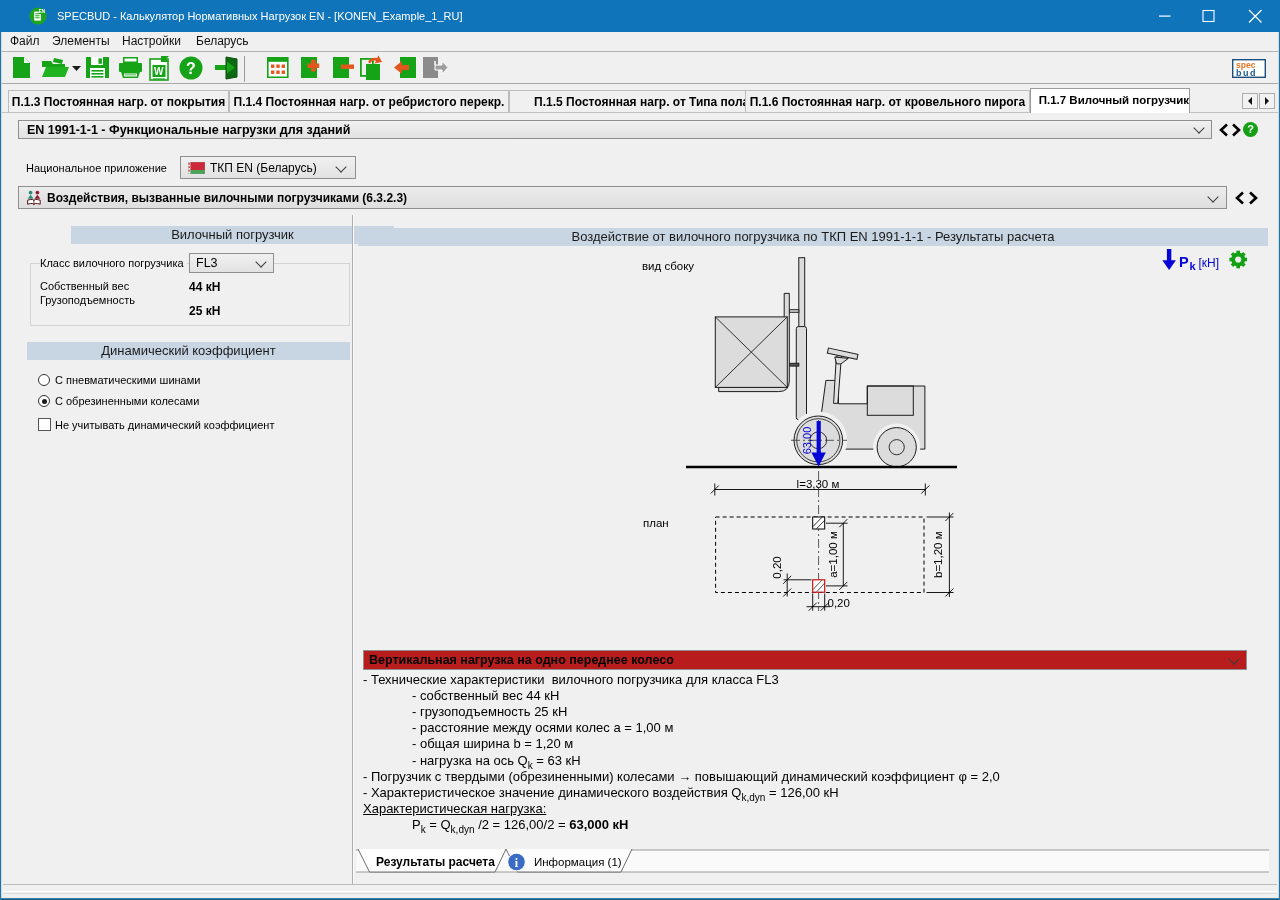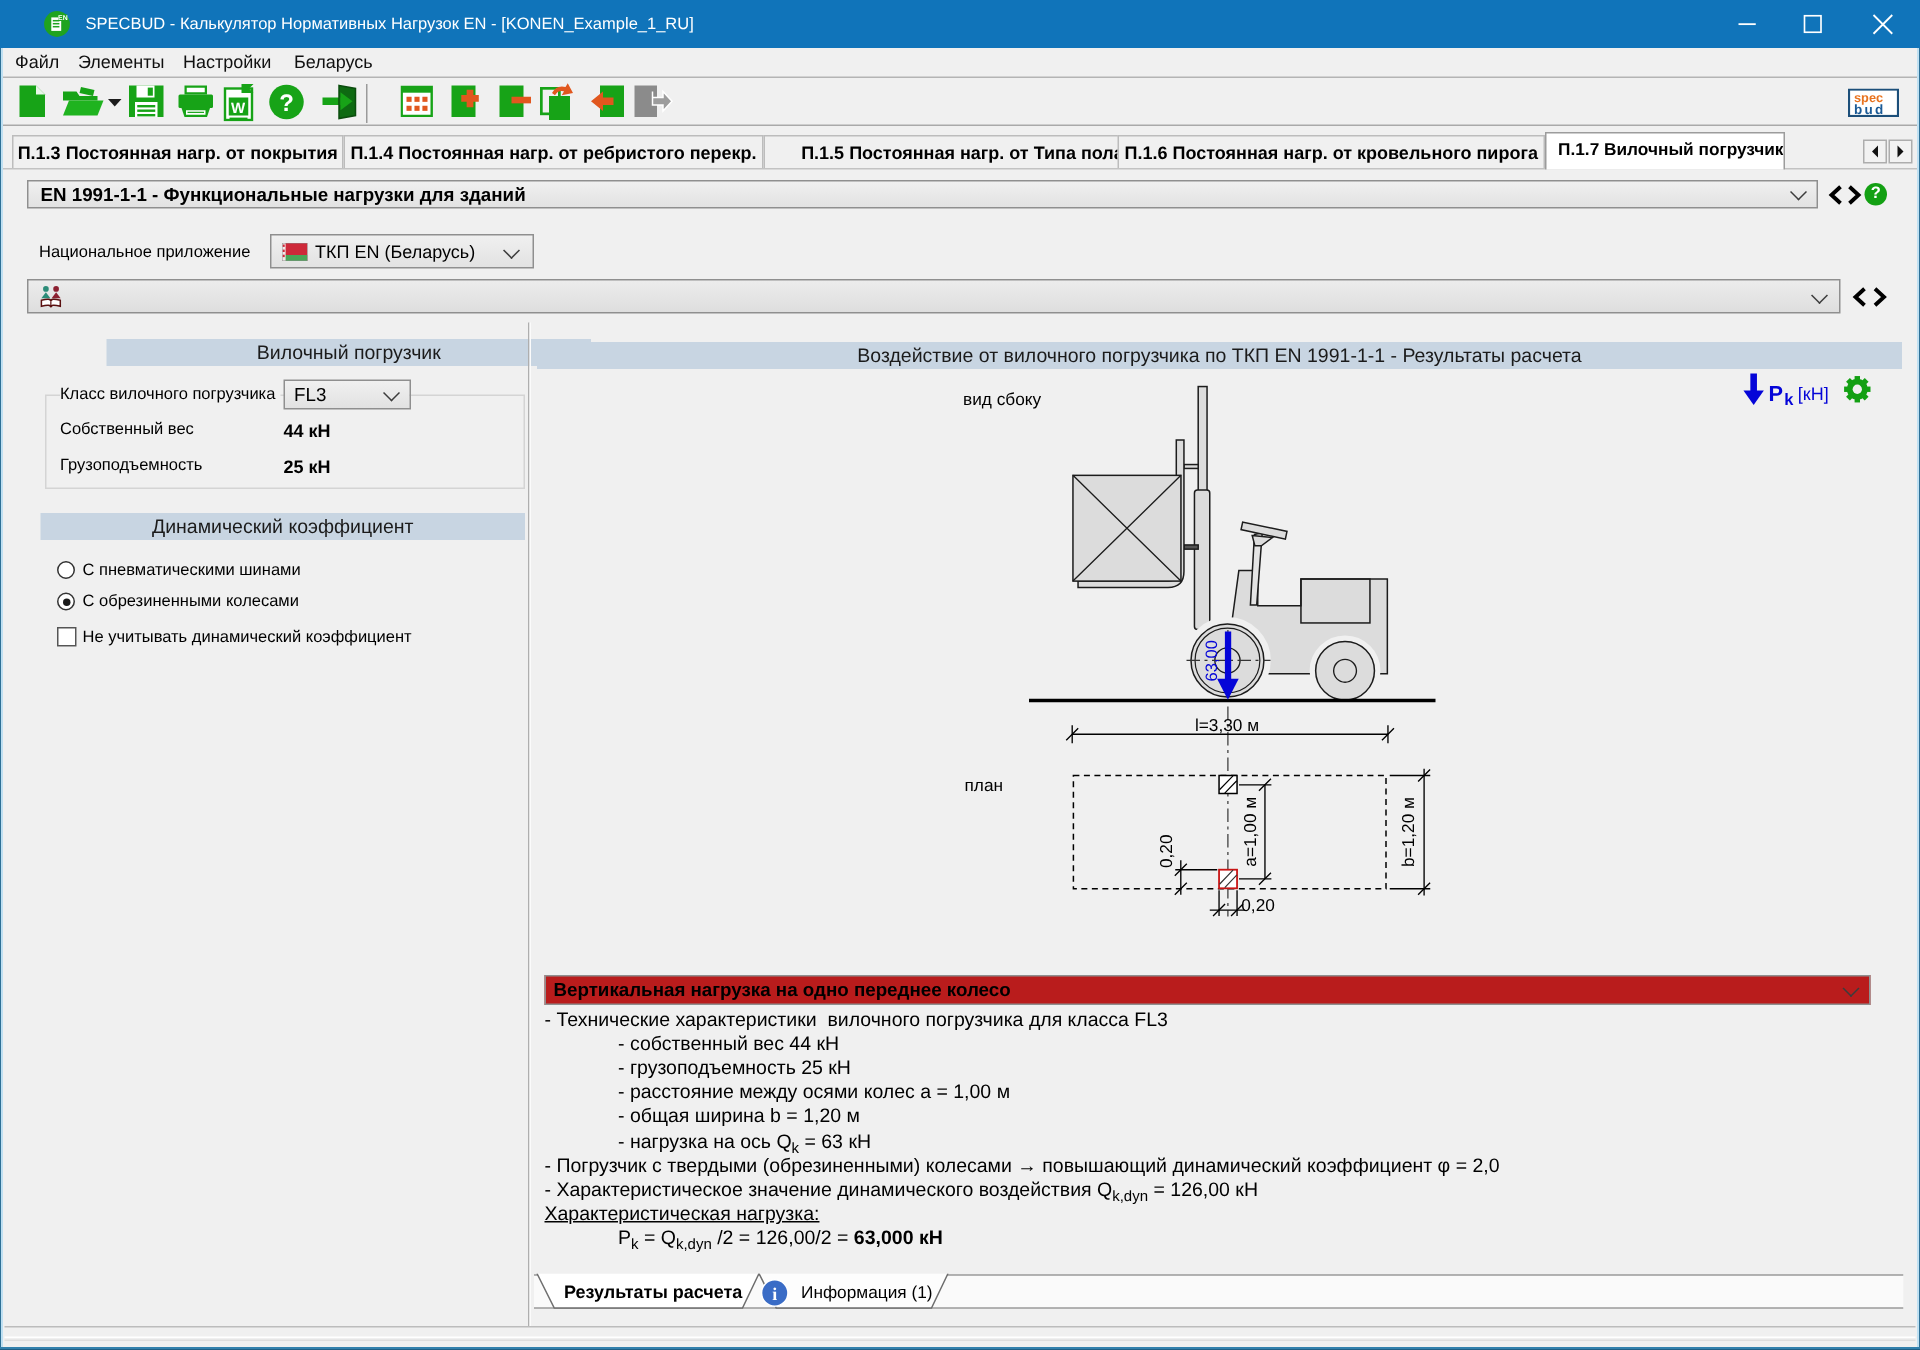--- a/index.html
+++ b/index.html
@@ -225,20 +225,21 @@
 
 <div class="combo" style="left:18px; top:186px; width:1209px; height:23px; background:linear-gradient(#ececec,#dedede);">
   <svg class="abs" style="left:7px;top:3px" width="17" height="17">
     <circle cx="4.6" cy="2.6" r="1.9" fill="#2c8c78"></circle>
     <path d="M1.6,8.8 L4.6,4.8 L7.6,8.8 Z" fill="#2c8c78"></path>
     <circle cx="11.4" cy="2.6" r="1.9" fill="#8c2030"></circle>
     <path d="M8.4,8.8 L11.4,4.8 L14.4,8.8 Z" fill="#8c2030"></path>
     <path d="M1.6,10.2 Q7.9,8.4 7.9,10.8 Q7.9,8.4 14.2,10.2 L14.2,14.2 Q7.9,12.4 7.9,14.8 Q7.9,12.4 1.6,14.2 Z" fill="#fff" stroke="#5a1010" stroke-width="1"></path>
     <path d="M7.9,10.8 L7.9,14.8" stroke="#5a1010" stroke-width="0.8"></path>
   </svg>
+  <span class="txt" style="left:28px; font-weight:bold; font-size:12px">Воздействия, вызванные вилочными погрузчиками (6.3.2.3)</span>
   <div class="chev" style="right:9px; top:6px;"></div>
 </div>
 <svg class="abs" style="left:1234px; top:191px" width="26" height="14">
     <path d="M9,1.5 L3,7 L9,12.5" stroke="#000" stroke-width="2.6" fill="none"></path>
     <path d="M16,1.5 L22,7 L16,12.5" stroke="#000" stroke-width="2.6" fill="none"></path>
   </svg>
 
 <div class="bandhdr" style="left:27px; top:226px; width:323px;margin-left:44px;">Вилочный погрузчик</div>
 <div class="bandhdr" style="left:358px; top:228px; width:910px;">Воздействие от вилочного погрузчика по ТКП EN 1991-1-1 - Результаты расчета</div>
 
@@ -246,21 +247,21 @@
 <div class="abs" style="left:353px; top:215px; width:1px; height:669px; background:#fbfbfb;"></div>
 
 <div id="groupbox"></div>
 <div class="lbl" style="left:40px; top:257px; background:#f0f0f0; padding:0 3px 0 0;">Класс вилочного погрузчика</div>
 <div class="combo" style="left:189px; top:253px; width:85px; height:20px;">
   <span class="txt" style="left:6px;">FL3</span>
   <div class="chev" style="right:8px; top:4px;"></div>
 </div>
 <div class="lbl" style="left:40px; top:280px;">Собственный вес</div>
 <div class="val" style="left:189px; top:280px;">44 кН</div>
-<div class="lbl" style="left:40px; top:304px;">Грузоподъемность</div>
+<div class="lbl" style="left:40px; top:294px;">Грузоподъемность</div>
 <div class="val" style="left:189px; top:304px;">25 кН</div>
 
 <div class="bandhdr" style="left:27px; top:342px; width:323px;">Динамический коэффициент</div>
 <div class="radio" style="left:38px; top:374px;"></div>
 <div class="lbl" style="left:55px; top:374px;">С пневматическими шинами</div>
 <div class="radio sel" style="left:38px; top:395px;"></div>
 <div class="lbl" style="left:55px; top:395px;">С обрезиненными колесами</div>
 <div class="checkbox" style="left:38px; top:418px;"></div>
 <div class="lbl" style="left:55px; top:419px;">Не учитывать динамический коэффициент</div>
 

